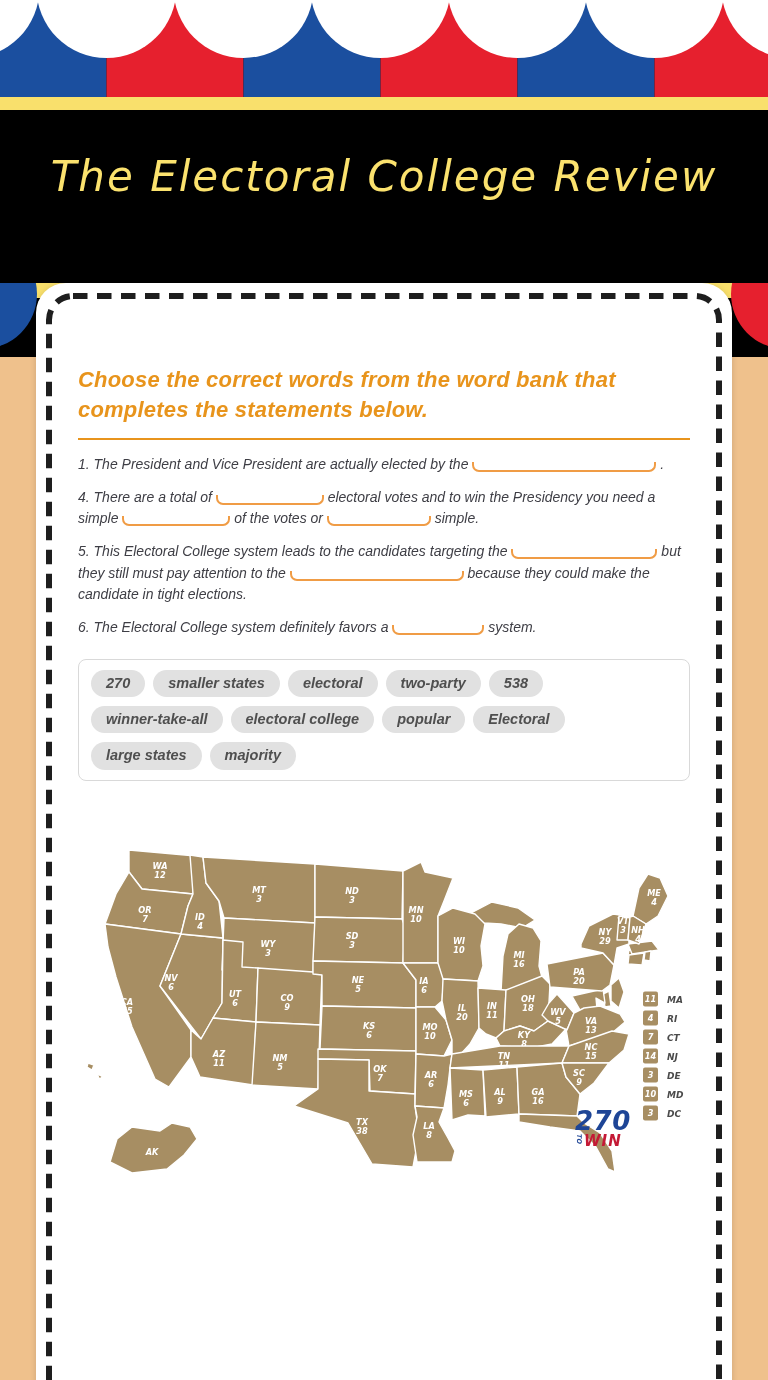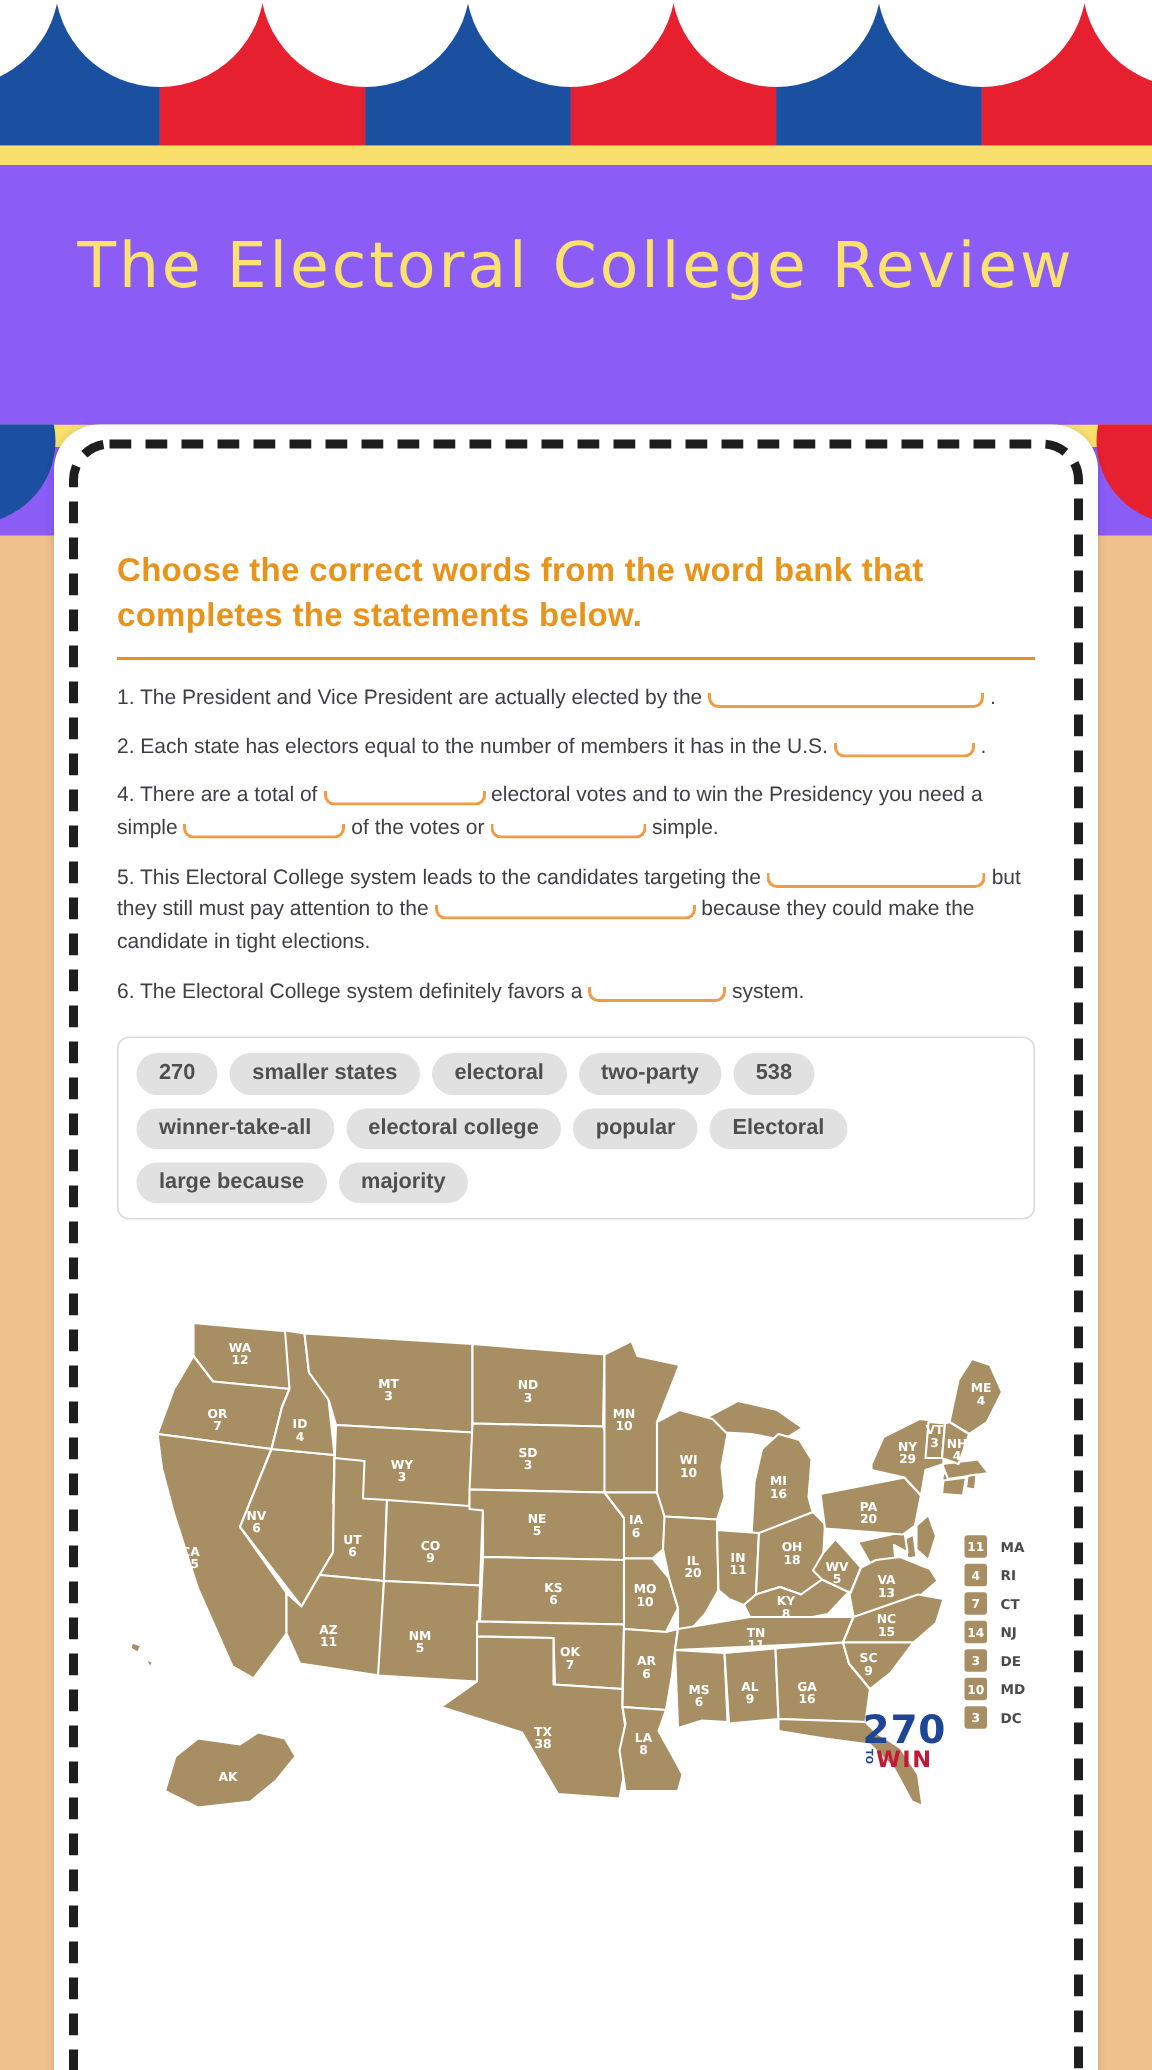--- a/index.html
+++ b/index.html
@@ -1,17 +1,17 @@
 <!DOCTYPE html>
 <html><head>
 <meta charset="utf-8">
 <style>
   html,body{margin:0;padding:0;}
-  .page{position:relative;width:768px;height:1380px;overflow:hidden;background:#8b5cf6;
-        font-family:"Liberation Sans",sans-serif;}
+  .page{position:relative;width:768px;height:1380px;overflow:hidden;background:#000000;
+        font-family:"Liberation Sans",sans-serif;font-style:italic;}
   
   .bunting{position:absolute;top:0;left:0;display:block;}
   
   .title{position:absolute;top:152px;left:0;width:768px;text-align:center;margin:0;
          font-family:"DejaVu Sans",sans-serif;font-weight:normal;
          font-size:42px;letter-spacing:2px;color:#fbe26e;}
   
   .band2{position:absolute;top:283px;left:0;display:block;}
   .tan-bg{position:absolute;top:357px;left:0;width:768px;height:1023px;background:#efc18c;}
   
@@ -70,36 +70,35 @@
 
   <div class="card">
     <svg class="dash-border" width="696" height="1150" aria-hidden="true">
       <rect x="13" y="13" width="670" height="1124" rx="24" fill="none" stroke="#1e1e1e" stroke-width="6" stroke-dasharray="14.5 9.5"></rect>
     </svg>
     <div class="content">
       <h2 class="instructions">Choose the correct words from the word bank that completes the statements below.</h2>
       <hr class="rule">
       <div class="statements" id="statements">
           <p class="stmt"><span>1. The President and Vice President are actually elected by the </span><span class="blank" style="width: 180px;"></span><span> .</span></p>
-          <p class="stmt"><span>2. Each state has electors equal to the number of members it has in the U.S. </span><span class="blank" style="width: 90px;"></span><span> .</span></p>
           <p class="stmt"><span>4. There are a total of </span><span class="blank" style="width: 104px;"></span><span> electoral votes and to win the Presidency you need a simple </span><span class="blank" style="width: 104px;"></span><span> of the votes or </span><span class="blank" style="width: 100px;"></span><span> simple.</span></p>
           <p class="stmt"><span>5. This Electoral College system leads to the candidates targeting the </span><span class="blank" style="width: 142px;"></span><span> but they still must pay attention to the </span><span class="blank" style="width: 170px;"></span><span> because they could make the candidate in tight elections.</span></p>
           <p class="stmt"><span>6. The Electoral College system definitely favors a </span><span class="blank" style="width: 88px;"></span><span> system.</span></p>
         </div>
       <div class="bank" id="bank">
           <span class="pill">270</span>
           <span class="pill">smaller states</span>
           <span class="pill">electoral</span>
           <span class="pill">two-party</span>
           <span class="pill">538</span>
           <span class="pill">winner-take-all</span>
           <span class="pill">electoral college</span>
           <span class="pill">popular</span>
           <span class="pill">Electoral</span>
-          <span class="pill">large because</span>
+          <span class="pill">large states</span>
           <span class="pill">majority</span>
         </div>
       <div class="map-wrap">
         <svg id="us-map" width="620" height="400" viewBox="0 0 620 400">
           <g id="map-states">
               <path d="M399,96 L420,85 L446,91 L463,103 L450,111 L429,107 L412,106 Z" fill="#a78e63" stroke="#ffffff" stroke-width="1.4" stroke-linejoin="round"></path>
               <path d="M557,133 L574,136 L571,141 L556,138 Z" fill="#a78e63" stroke="#ffffff" stroke-width="1.4" stroke-linejoin="round"></path>
               <path d="M556,127 L580,124 L587,133 L560,137 Z" fill="#a78e63" stroke="#ffffff" stroke-width="1.4" stroke-linejoin="round"></path>
               <path d="M557,138 L572,136 L570,148 L556,147 Z" fill="#a78e63" stroke="#ffffff" stroke-width="1.4" stroke-linejoin="round"></path>
               <path d="M573,135 L579,134 L578,144 L572,143 Z" fill="#a78e63" stroke="#ffffff" stroke-width="1.4" stroke-linejoin="round"></path>

